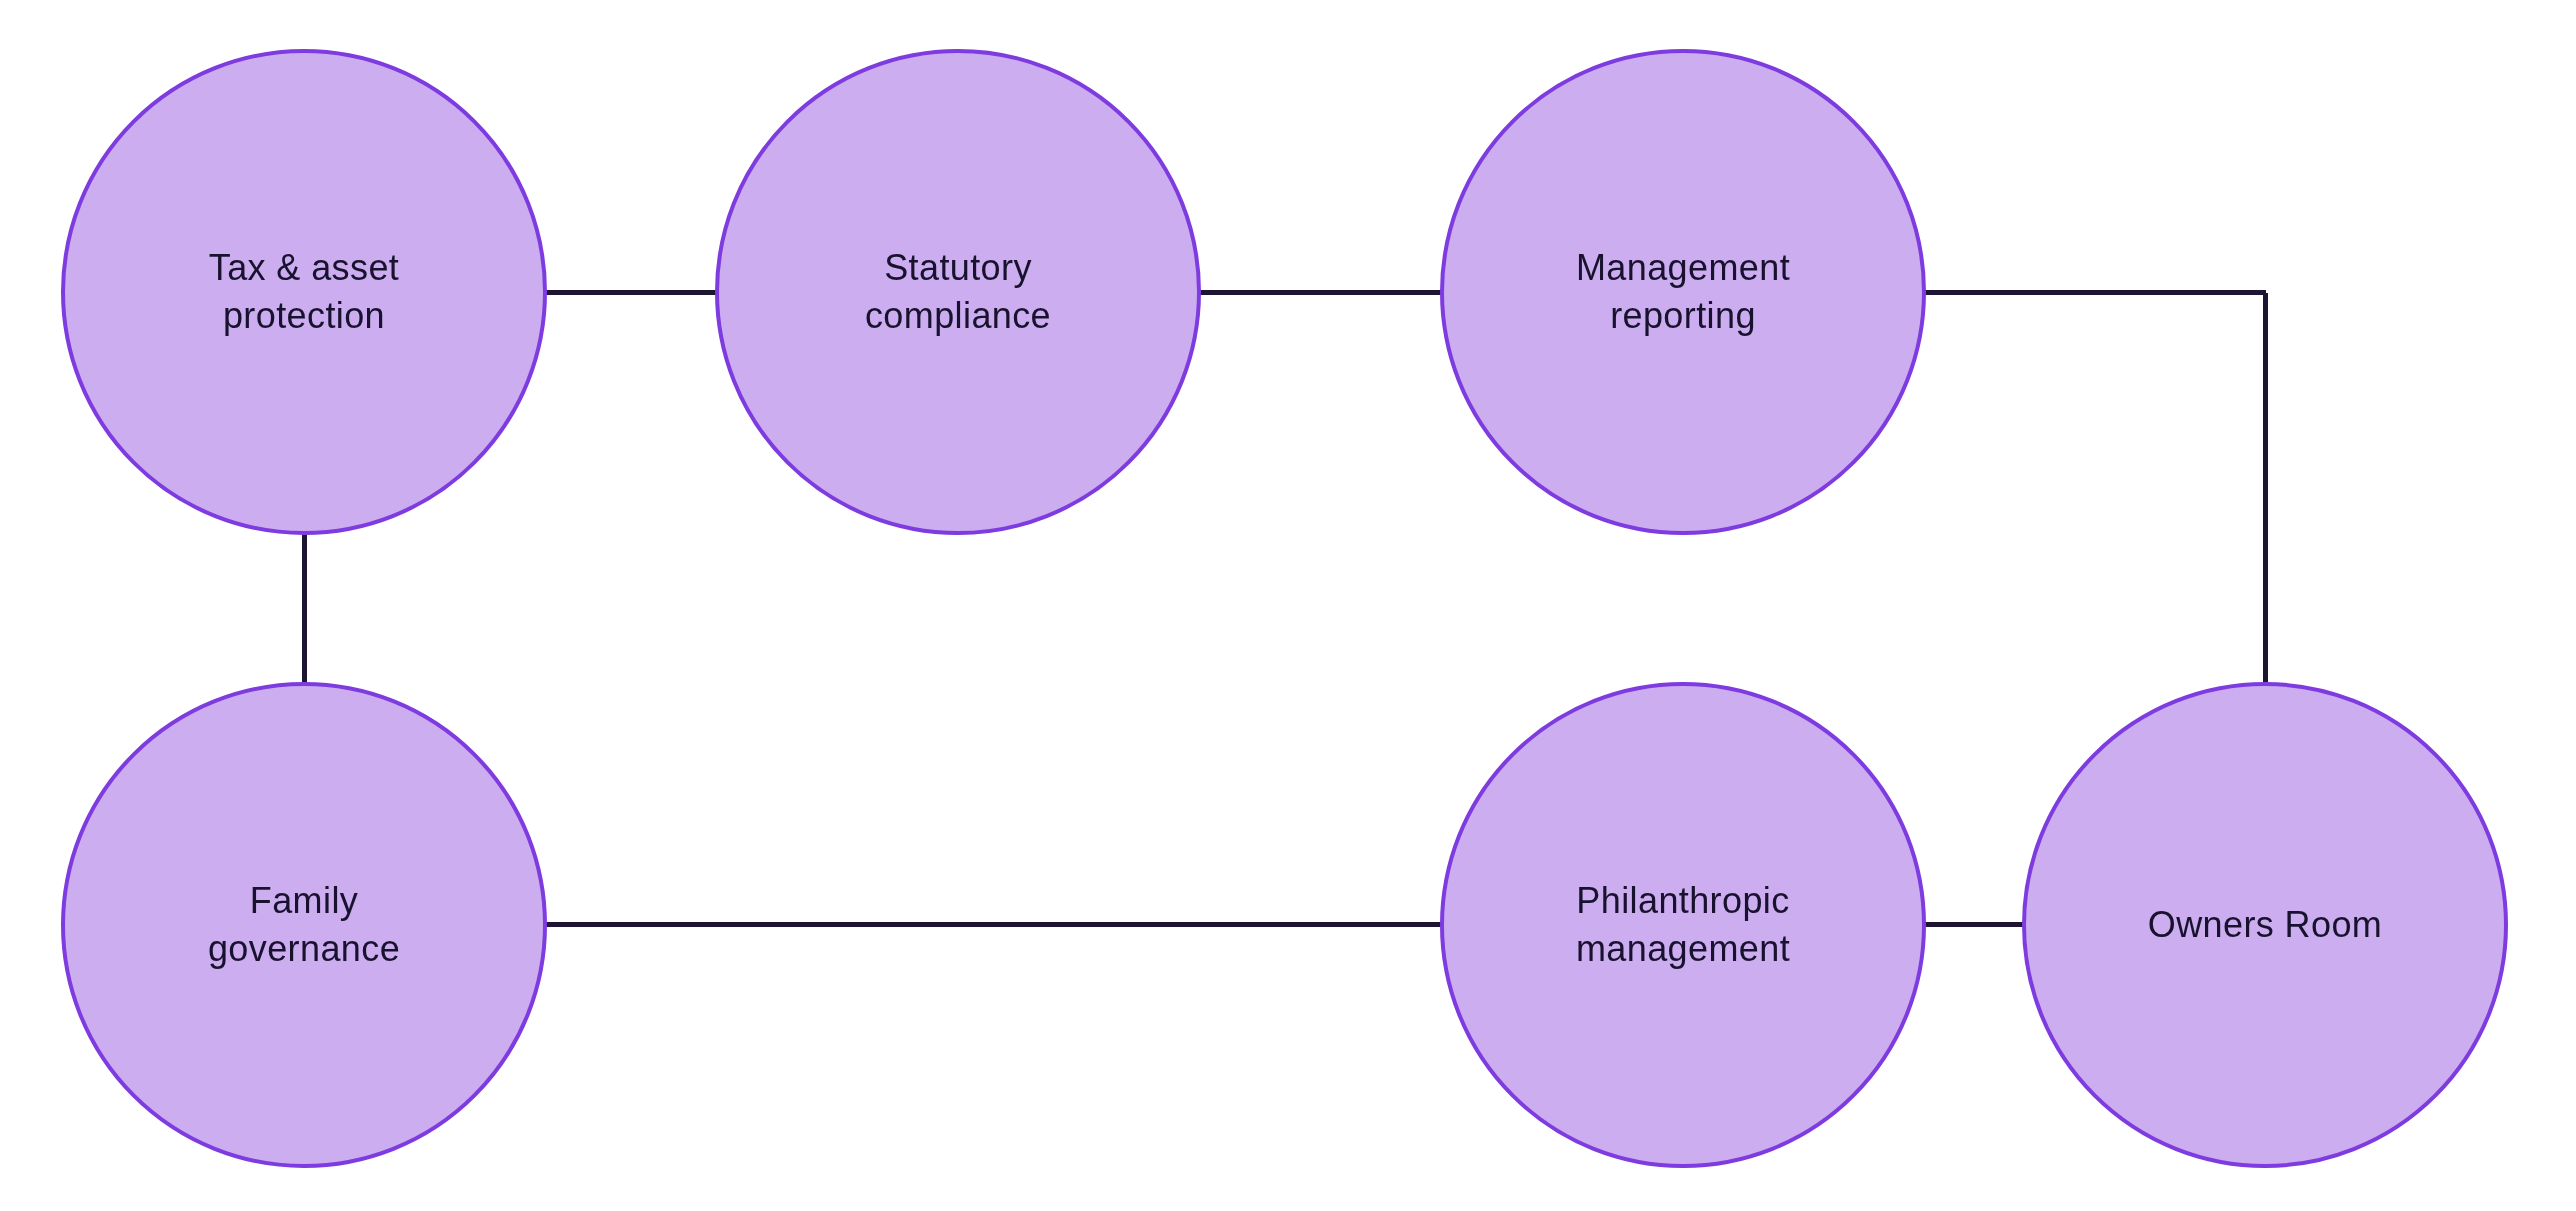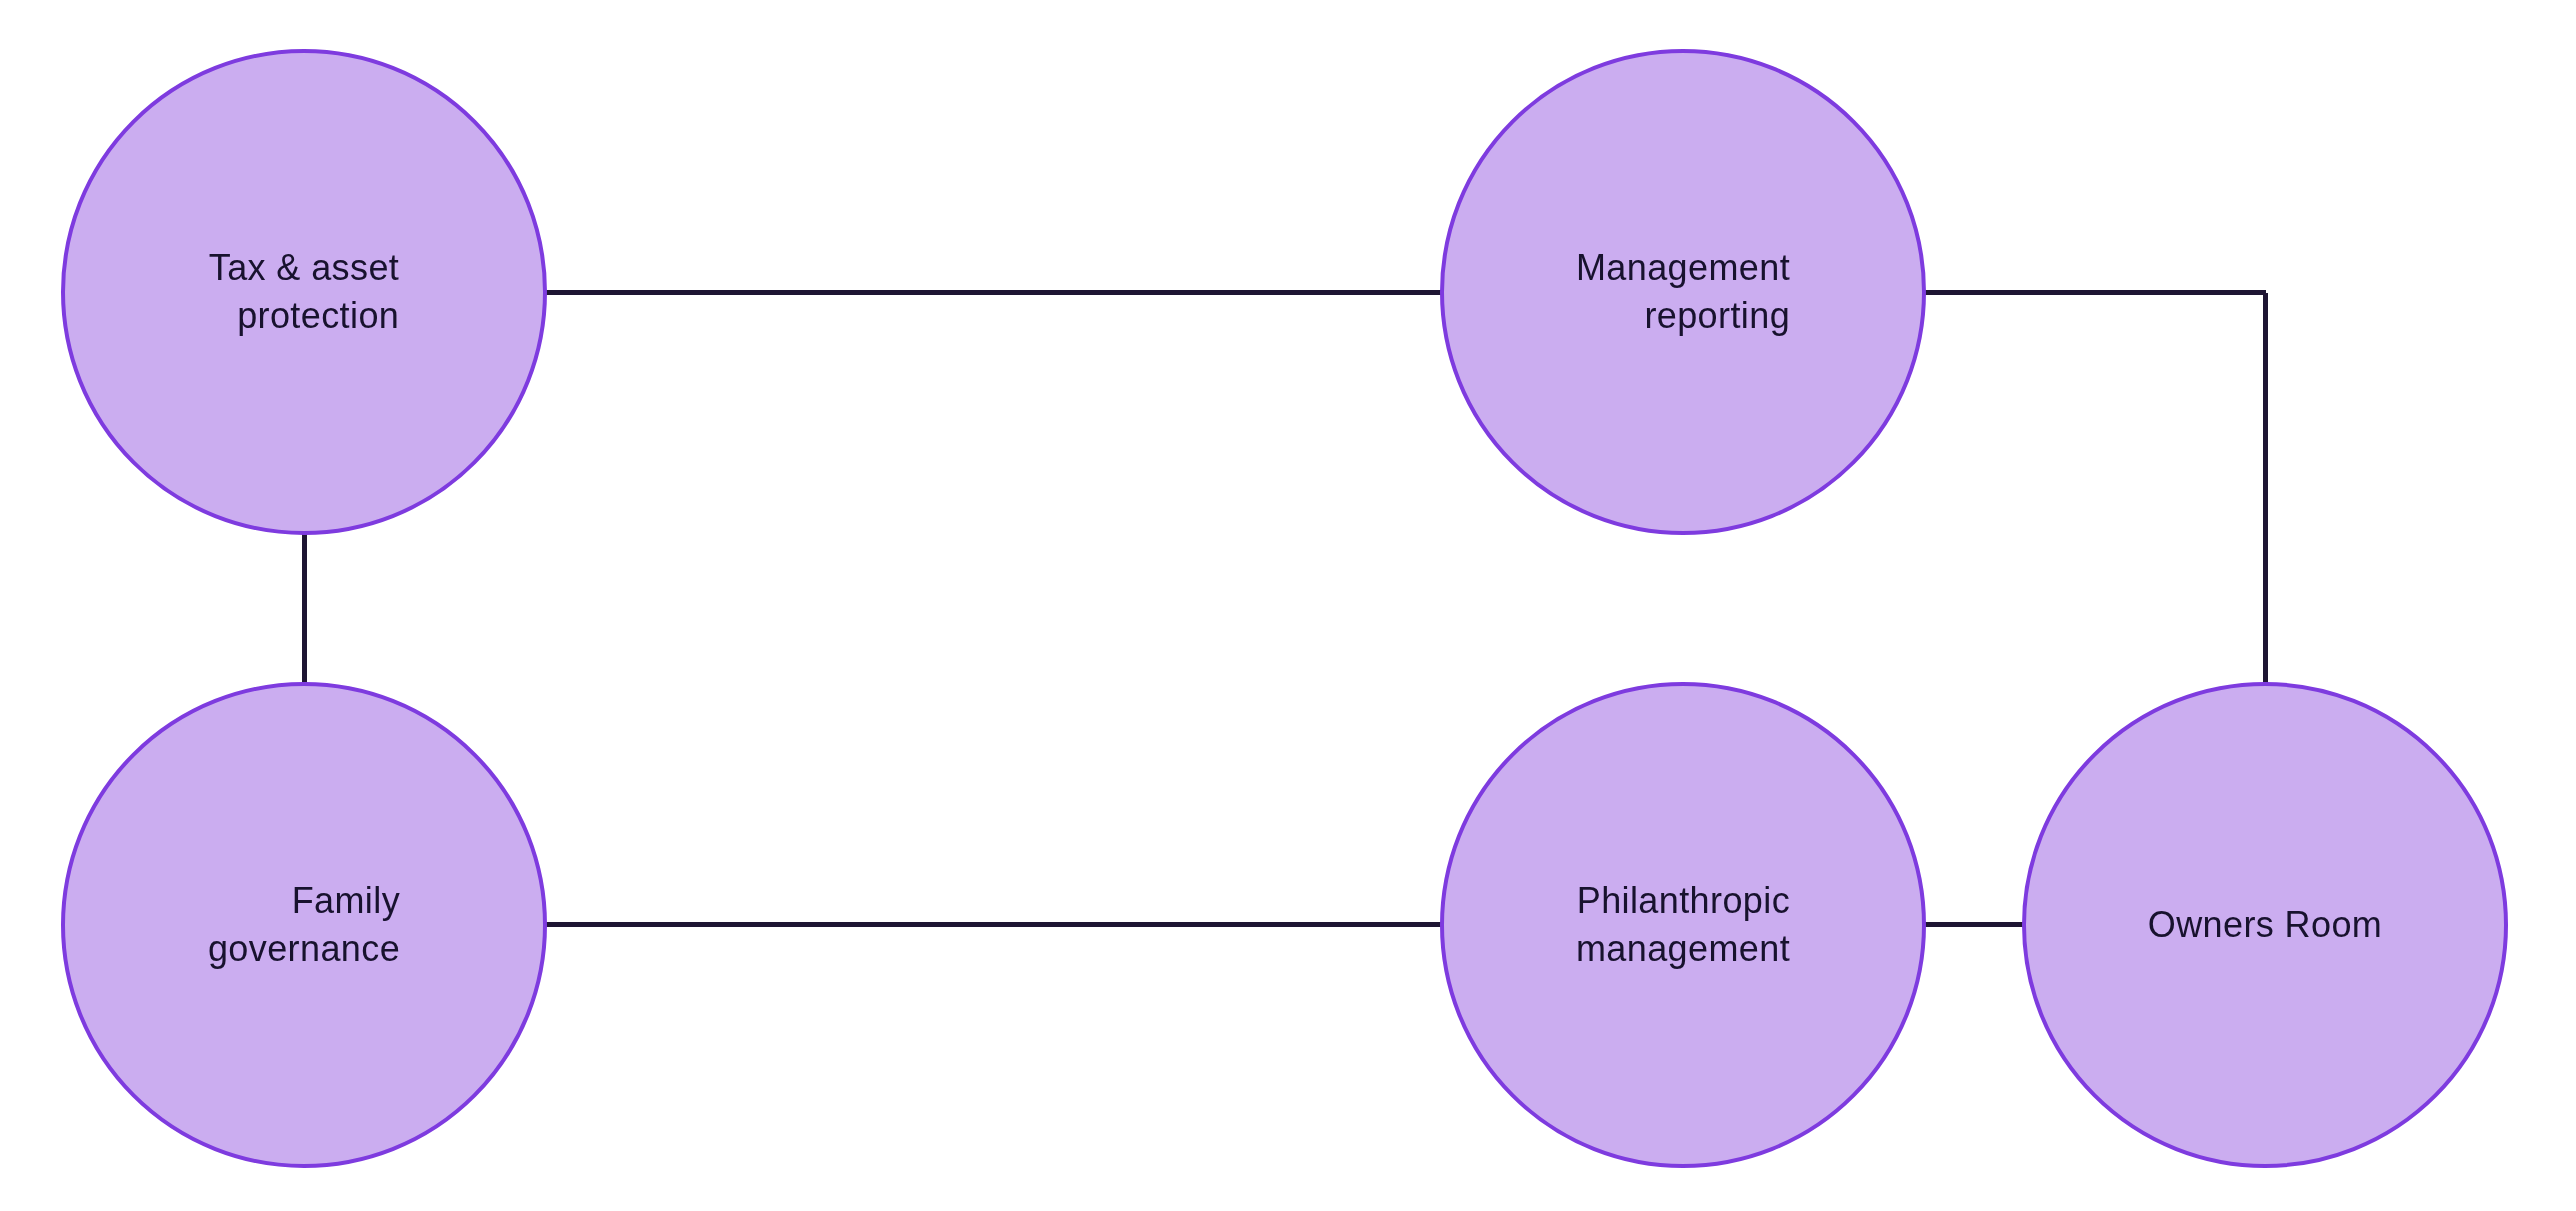--- a/index.html
+++ b/index.html
@@ -46,21 +46,21 @@
   .node {
     position: absolute;
     width: 486px;
     height: 486px;
     border-radius: 50%;
     background: var(--node-fill);
     border: 4.1px solid var(--node-border);
     display: flex;
     align-items: center;
     justify-content: center;
-    text-align: right;
+    text-align: center;
     z-index: 2;
   }
   .r0.node { top: 49px; }
   .r1.node { top: 682px; }
   .c0 { left: 61px; }
   .c1 { left: 715px; }
   .c2 { left: 1440px; }
   .c3 { left: 2022px; }
 
   .node-label {
@@ -82,20 +82,24 @@
   <div class="connector h r1 seg0"></div>
   <div class="connector h r1 seg1"></div>
   <div class="connector h r1 seg2"></div>
   <div class="connector v left"></div>
   <div class="connector v right"></div>
 
   <div class="node r0 c0">
     <div class="node-label">Tax &amp; asset
 protection</div>
   </div>
+  <div class="node r0 c1">
+    <div class="node-label">Statutory
+compliance</div>
+  </div>
   <div class="node r0 c2">
     <div class="node-label">Management
 reporting</div>
   </div>
 
   <div class="node r1 c0">
     <div class="node-label">Family
 governance</div>
   </div>
   <div class="node r1 c3">

